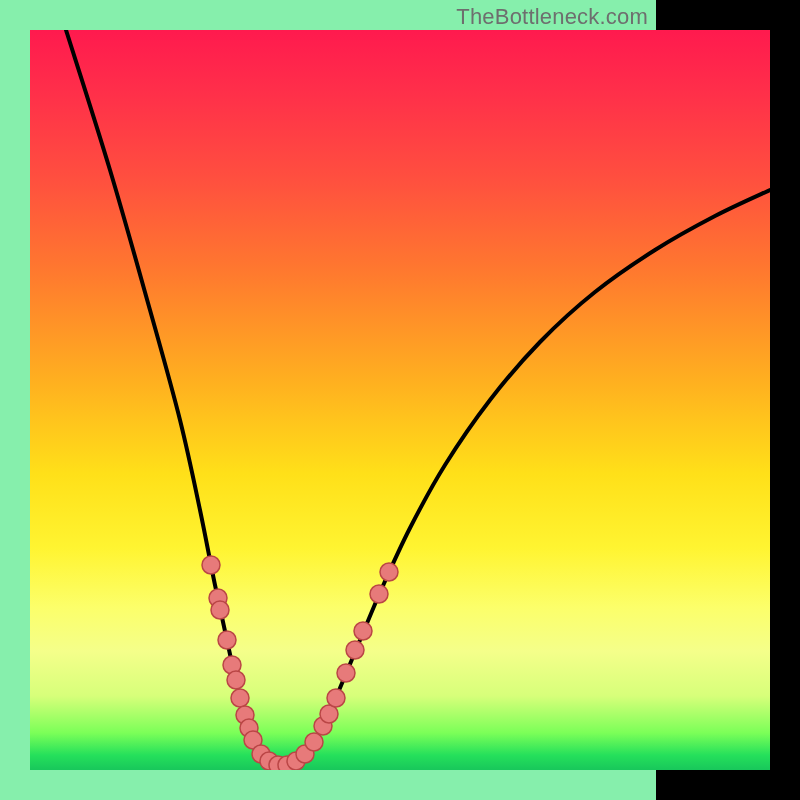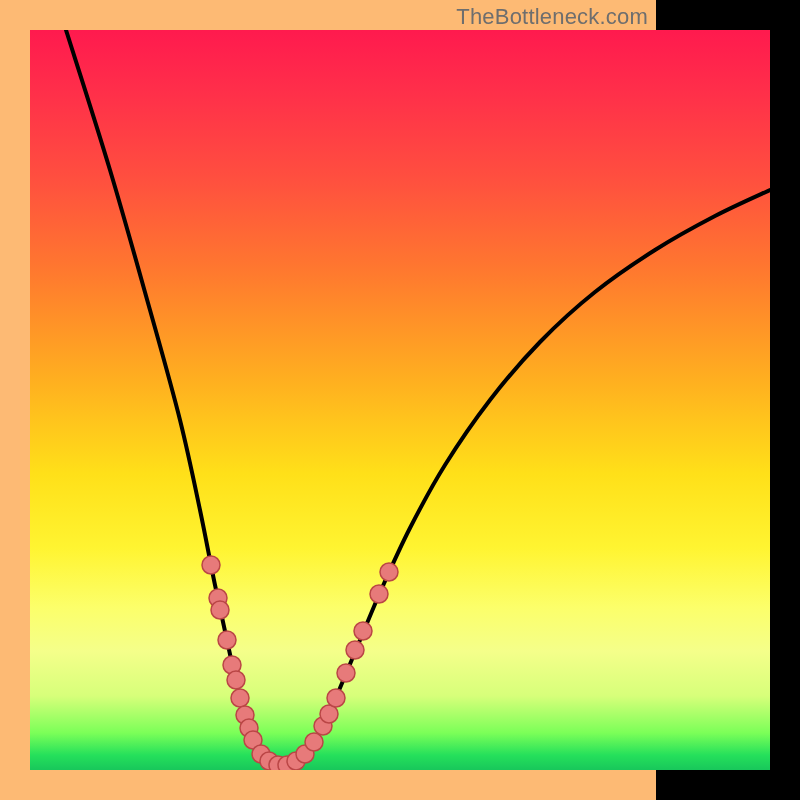--- a/index.html
+++ b/index.html
@@ -8,21 +8,21 @@
     width: 800px;
     height: 800px;
     background: #000;
     overflow: hidden;
     font-family: Arial, Helvetica, sans-serif;
   }
   .stage {
     position: relative;
     width: 656px;
     height: 800px;
-    background: #fdba74;
+    background: #86efac;
   }
   .plot {
     position: absolute;
     left: 30px;
     top: 30px;
     width: 740px;
     height: 740px;
     overflow: hidden;
   }
   .gradient {

